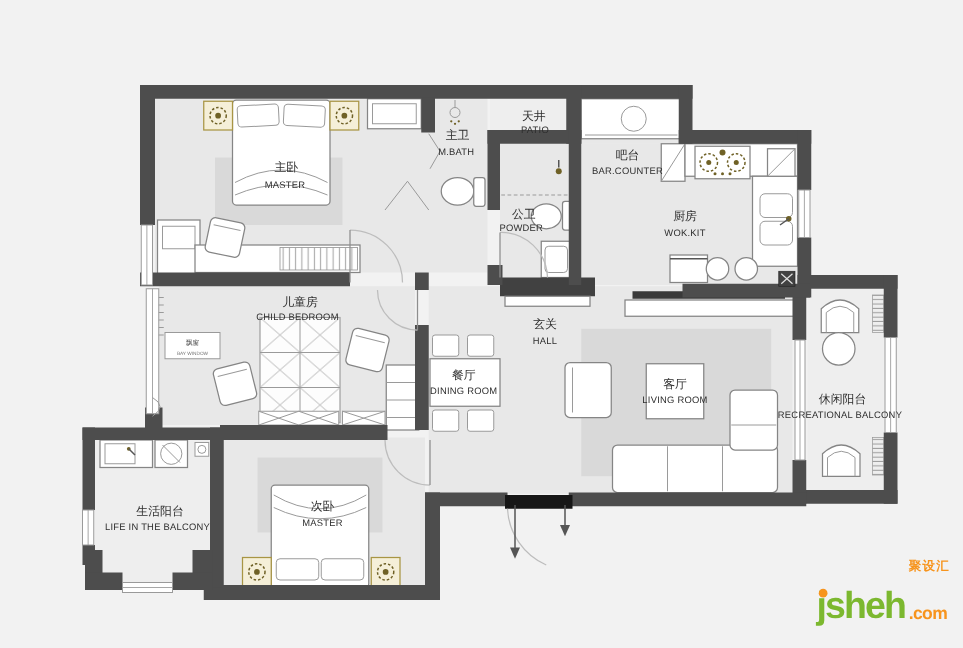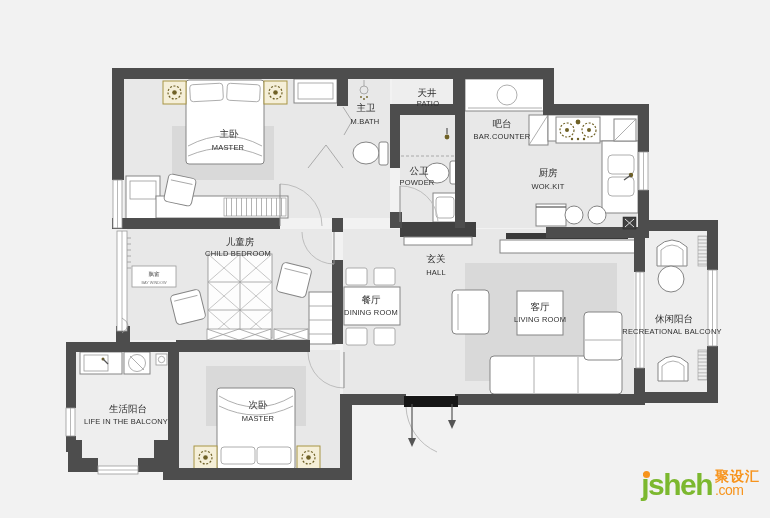--- a/index.html
+++ b/index.html
@@ -33,22 +33,22 @@
   .lbl-zh{font-family:"DejaVu Serif",serif;font-size:9.5px;fill:var(--label_text,#2e2e2e);text-anchor:middle;}
   .lbl-en{font-family:"Liberation Sans",sans-serif;font-size:7.5px;letter-spacing:.2px;fill:var(--label_text,#2e2e2e);text-anchor:middle;}
   .lbl-tzh{font-family:"DejaVu Serif",serif;font-size:5.5px;fill:#555;text-anchor:middle;}
   .lbl-ten{font-family:"Liberation Sans",sans-serif;font-size:3.8px;fill:#777;text-anchor:middle;}
   .logo{position:absolute;right:10px;bottom:21px;display:flex;align-items:flex-end;user-select:none;}
   .logo-word{position:relative;font-family:"Liberation Sans",sans-serif;font-weight:bold;font-size:30px;
              line-height:.85;color:var(--logo_green,#7cb82f);letter-spacing:-1.5px;}
   .logo-dot{position:absolute;left:2px;top:-1px;width:7px;height:7px;border-radius:50%;
             background:var(--logo_orange,#f7941d);}
   .logo-stack{display:flex;flex-direction:column;align-items:flex-start;margin-left:3px;line-height:1;}
-  .logo-zh{font-size:14px;font-weight:bold;color:var(--logo_orange,#f7941d);letter-spacing:1px;}
-  .logo-com{font-size:14px;font-weight:normal;color:var(--logo_orange,#f7941d);letter-spacing:-.5px;}
+  .logo-zh{font-size:10px;font-weight:bold;color:var(--logo_orange,#f7941d);letter-spacing:1px;}
+  .logo-com{font-size:14px;font-weight:bold;color:var(--logo_orange,#f7941d);letter-spacing:-.5px;margin-top:24px;}
 </style>
 </head>
 <body>
 
 <div class="stage">
 <svg width="770" height="518" viewBox="0 0 770 518">
   <defs>
     <pattern id="xgrid" x="208" y="254" width="32" height="28" patternUnits="userSpaceOnUse">
       <path d="M0,0 L32,28 M32,0 L0,28" stroke="#b8b8b8" stroke-width=".8" fill="none"></path>
     </pattern>

